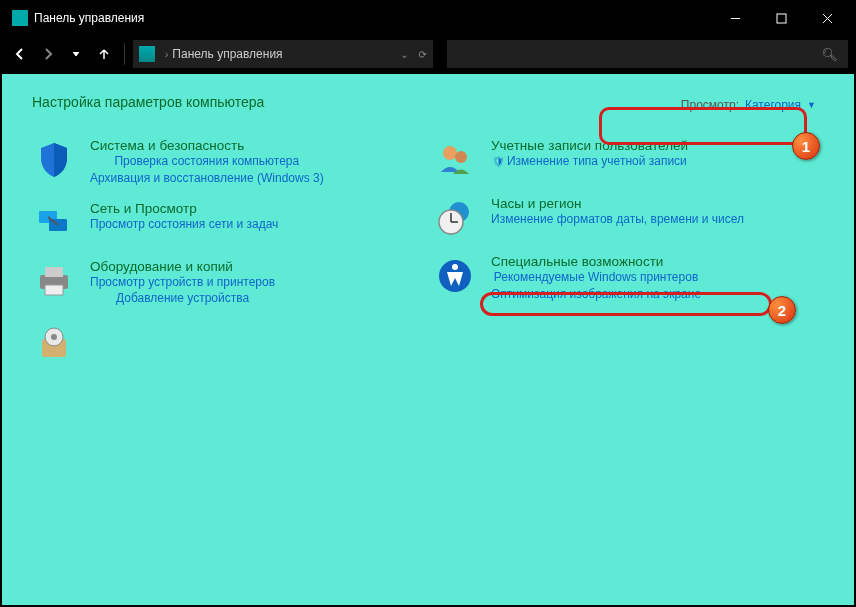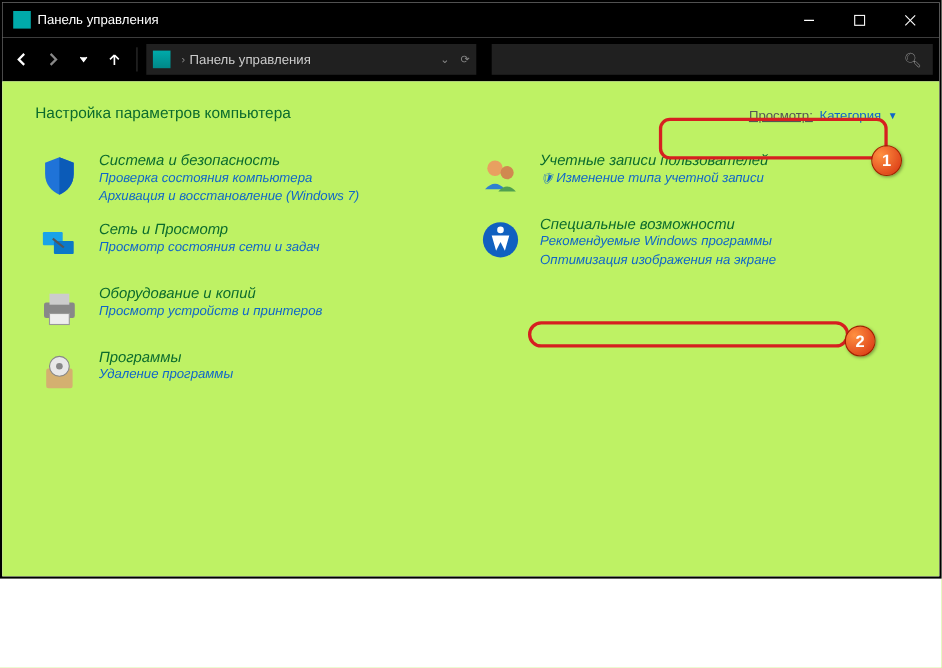--- a/index.html
+++ b/index.html
@@ -1,17 +1,17 @@
 <!DOCTYPE html>
 <html><head>
 <meta charset="utf-8">
 <style>
 * { margin:0; padding:0; box-sizing:border-box; font-family:"Segoe UI",Tahoma,sans-serif; }
 body { background:#fff; }
-.window { width:856px; height:526px; border:2px solid #000; position:relative; overflow:hidden; background:#fff; }
+.window { width:856px; height:607px; border:2px solid #000; position:relative; overflow:hidden; background:#fff; }
 
 
 .titlebar { height:32px; background:#000; color:#fff; display:flex; align-items:center; padding:0 4px; }
 .titlebar .app-icon { width:16px; height:16px; background:#0aa; margin:0 6px; display:inline-block; }
 .titlebar .title { font-size:12px; flex:1; }
 .titlebar .winbtn { width:46px; height:32px; display:flex; align-items:center; justify-content:center; font-size:13px; }
 .titlebar .winbtn svg { stroke:#fff; stroke-width:1; fill:none; }
 
 
 .navbar { height:40px; background:#000; display:flex; align-items:center; padding:0 6px; gap:4px; }
@@ -19,36 +19,36 @@
 .navbtn svg { stroke:#fff; fill:#fff; }
 .sep { width:1px; height:22px; background:#333; margin:0 4px; }
 .addr { flex:0 0 300px; height:28px; background:#202020; display:flex; align-items:center; padding:0 6px; color:#ccc; font-size:12px; }
 .addr .bc-icon { width:16px; height:16px; background:linear-gradient(#0aa,#088); margin-right:6px; }
 .addr .chev { margin:0 4px; font-size:10px; color:#888; }
 .addr-right { margin-left:auto; display:flex; gap:10px; color:#888; font-size:10px; }
 .searchbox { flex:1; height:28px; background:#202020; margin-left:10px; position:relative; display:flex; align-items:center; justify-content:flex-end; padding-right:10px; }
 .searchbox span { color:#888; font-size:13px; }
 
 
-.content { padding:20px 30px 10px 30px; height:calc(100% - 72px); overflow:auto; background:#bef264; position:relative; }
+.content { padding:20px 30px 10px 30px; height:calc(100% - 72px); overflow:auto; background:#5eead4; position:relative; }
 .heading-row { display:flex; align-items:flex-start; margin-bottom:22px; }
 .heading { color:#0b6b2d; font-size:14px; font-weight:400; flex:1; }
 .viewwrap { font-size:12px; display:flex; align-items:center; gap:6px; padding:4px 8px; }
-.viewwrap .lab { color:#555;text-decoration:underline; }
+.viewwrap .lab { color:#555; }
 .viewwrap .val { color:#1066c9; }
 .viewwrap .tri { color:#1066c9; font-size:9px; }
 
 .cols { display:flex; gap:10px; }
 .col { flex:1; }
 .cat { display:flex; gap:14px; margin-bottom:14px; }
 .cat-icon { width:44px; height:44px; flex-shrink:0; display:flex; align-items:center; justify-content:center; }
 .cat-icon svg { width:40px; height:40px; }
-.cat-body { font-size:12px;font-style:italic; }
+.cat-body { font-size:12px; }
 .cat-title { color:#0b6b2d; font-size:13.5px; margin-bottom:2px; }
-.cat-link { color:#1066c9; display:block; line-height:1.4; font-size:12px; }
+.cat-link { color:#1066c9; display:block; line-height:1.4; font-size:12px;text-align:center; }
 .shield { font-size:10px; margin-right:2px; }
 
 
 .hl { position:absolute; border:3px solid #d62020; border-radius:10px; pointer-events:none; }
 .hl1 { top:105px; left:597px; width:208px; height:38px; }
 .hl2 { top:290px; left:478px; width:292px; height:24px; border-radius:13px; }
 .badge { position:absolute; width:28px; height:28px; border-radius:50%; background:radial-gradient(circle at 30% 30%, #ff9040, #d63010); color:#fff; font-weight:bold; display:flex; align-items:center; justify-content:center; font-size:15px; box-shadow:1px 1px 3px rgba(0,0,0,0.4); border:1px solid #a02000; }
 .b1 { top:130px; left:790px; }
 .b2 { top:294px; left:766px; }
 </style>
@@ -130,21 +130,21 @@
        <div class="cat">
          <div class="cat-icon">
            <svg viewBox="0 0 40 40">
                 <path d="M20 3 L33 8 V18 C33 28 27 34 20 37 C13 34 7 28 7 18 V8 Z" fill="#1f73d8"></path>
                 <path d="M20 3 L33 8 V18 C33 28 27 34 20 37 V3 Z" fill="#0b5bb8"></path>
               </svg>
          </div>
          <div class="cat-body">
            <a class="cat-title">Система и безопасность</a>
            <a class="cat-link">Проверка состояния компьютера</a>
-           <a class="cat-link">Архивация и восстановление (Windows 7)</a>
+           <a class="cat-link">Архивация и восстановление (Windows 3)</a>
          </div>
        </div>
 
        <div class="cat">
          <div class="cat-icon">
            <svg viewBox="0 0 40 40">
                 <rect x="5" y="8" width="18" height="12" rx="1" fill="#1aa3e8"></rect>
                 <rect x="15" y="16" width="18" height="12" rx="1" fill="#0b78c8"></rect>
                 <line x1="14" y1="14" x2="24" y2="22" stroke="#555" stroke-width="2"></line>
               </svg>
@@ -159,34 +159,31 @@
          <div class="cat-icon">
            <svg viewBox="0 0 40 40">
                 <rect x="6" y="14" width="28" height="14" rx="2" fill="#888"></rect>
                 <rect x="11" y="6" width="18" height="10" fill="#ccc"></rect>
                 <rect x="11" y="24" width="18" height="10" fill="#eee" stroke="#999"></rect>
               </svg>
          </div>
          <div class="cat-body">
            <a class="cat-title">Оборудование и копий</a>
            <a class="cat-link">Просмотр устройств и принтеров</a>
+           <a class="cat-link">Добавление устройства</a>
          </div>
        </div>
 
        <div class="cat">
          <div class="cat-icon">
            <svg viewBox="0 0 40 40">
                 <rect x="8" y="16" width="24" height="18" rx="2" fill="#d4b070"></rect>
                 <circle cx="20" cy="14" r="9" fill="#e8e8e8" stroke="#888"></circle>
                 <circle cx="20" cy="14" r="3" fill="#888"></circle>
               </svg>
-         </div>
-         <div class="cat-body">
-           <a class="cat-title">Программы</a>
-           <a class="cat-link">Удаление программы</a>
          </div>
        </div>
 
      </div>
 
      <div class="col">
 
        <div class="cat">
          <div class="cat-icon">
            <svg viewBox="0 0 40 40">
@@ -196,32 +193,46 @@
                 <path d="M18 34 Q26 25 34 34 Z" fill="#50a050"></path>
               </svg>
          </div>
          <div class="cat-body">
            <a class="cat-title">Учетные записи пользователей</a>
            <a class="cat-link"><span class="shield">🛡</span><span>Изменение типа учетной записи</span></a>
          </div>
        </div>
 
 
+       <div class="cat">
+         <div class="cat-icon">
+           <svg viewBox="0 0 40 40">
+                <circle cx="24" cy="14" r="10" fill="#2090d0"></circle>
+                <circle cx="16" cy="24" r="12" fill="#f0f0f0" stroke="#888" stroke-width="1.5"></circle>
+                <line x1="16" y1="24" x2="16" y2="15" stroke="#333" stroke-width="1.5"></line>
+                <line x1="16" y1="24" x2="23" y2="24" stroke="#333" stroke-width="1.5"></line>
+              </svg>
+         </div>
+         <div class="cat-body">
+           <a class="cat-title">Часы и регион</a>
+           <a class="cat-link">Изменение форматов даты, времени и чисел</a>
+         </div>
+       </div>
 
        <div class="cat">
          <div class="cat-icon">
            <svg viewBox="0 0 40 40">
                 <circle cx="20" cy="20" r="16" fill="#1060c0"></circle>
                 <circle cx="20" cy="11" r="3" fill="#fff"></circle>
                 <path d="M12 16 L28 16 L24 30 L20 22 L16 30 Z" fill="#fff"></path>
               </svg>
          </div>
          <div class="cat-body">
            <a class="cat-title">Специальные возможности</a>
-           <a class="cat-link">Рекомендуемые Windows программы</a>
+           <a class="cat-link">Рекомендуемые Windows принтеров</a>
            <a class="cat-link">Оптимизация изображения на экране</a>
          </div>
        </div>
 
      </div>
    </div>
  </div>
 
  <div class="hl hl1"></div>
  <div class="badge b1">1</div>

